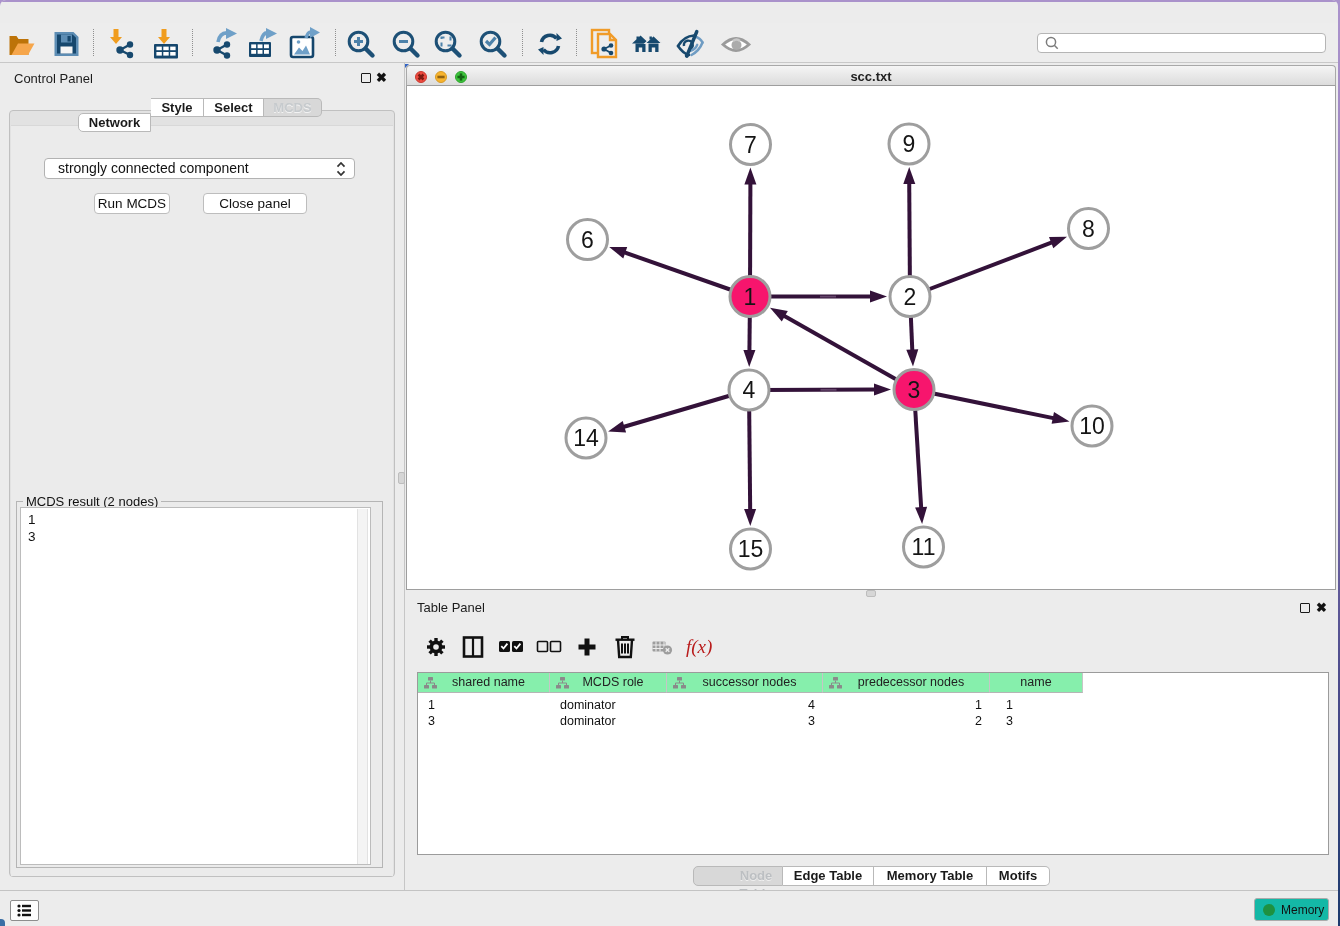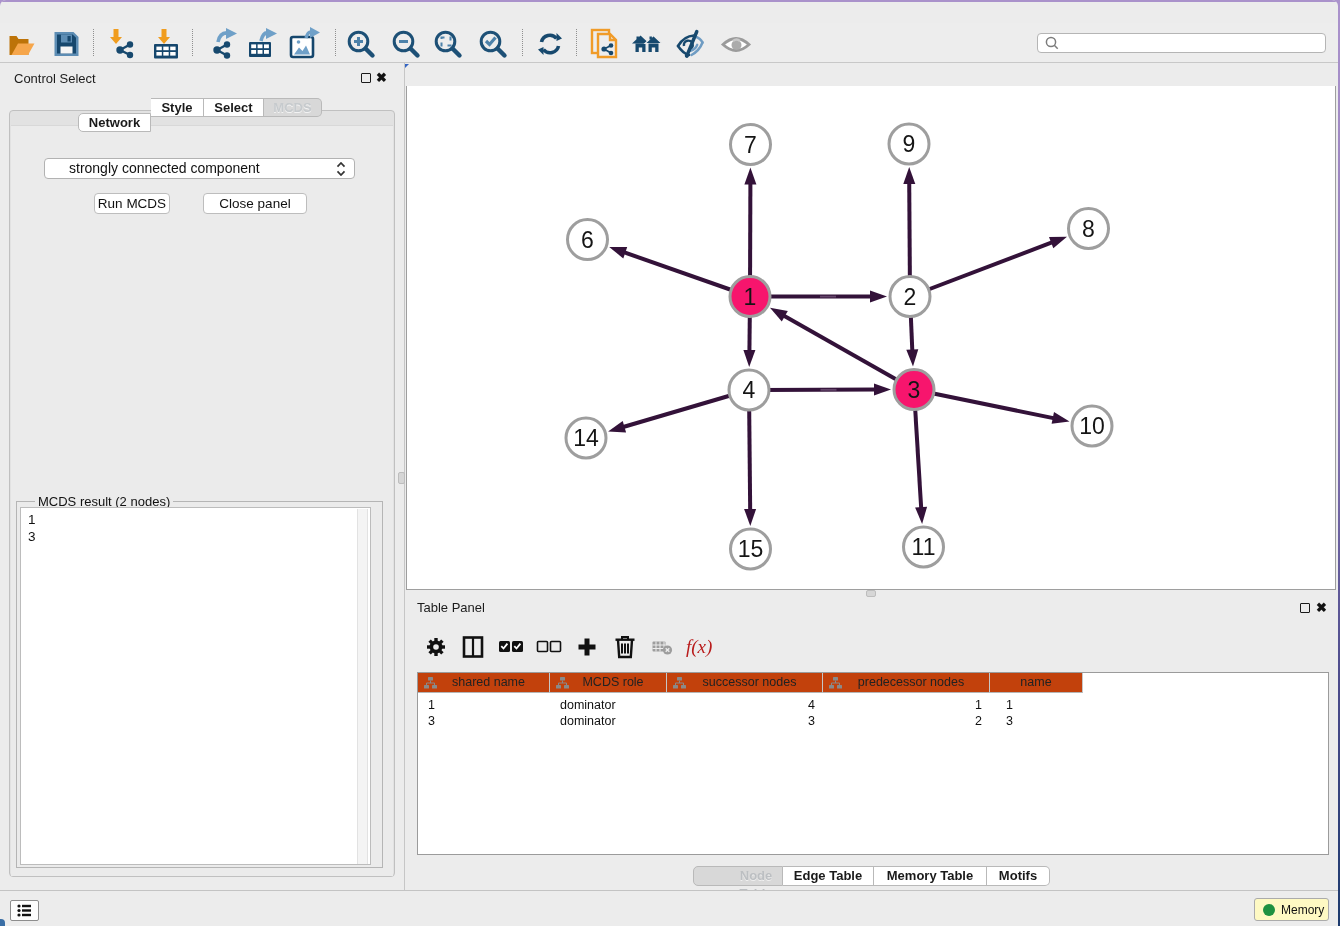--- a/index.html
+++ b/index.html
@@ -16,47 +16,47 @@
 #searchbox{position:absolute;left:1037px;top:10px;width:287px;height:18px;background:#fff;border:1px solid #b5b5b5;border-radius:4px;}
 
 #cphead{position:absolute;left:14px;top:71px;font-size:13px;color:#1c1c1c;}
 .flbtn{position:absolute;width:8px;height:8px;border:1.5px solid #1a1a1a;border-radius:1px;box-sizing:content-box;}
 .xbtn{position:absolute;font-size:13px;font-weight:bold;color:#111;line-height:13px;}
 .tab{position:absolute;top:98px;height:19px;box-sizing:border-box;background:#fff;border:1px solid #b9b9b9;font-size:13px;font-weight:600;color:#1a1a1a;text-align:center;line-height:18px;}
 .tabsel{background:#d8d8d8;color:#c6cacd;text-shadow:0 1px 0 #f3f3f3;}
 #tabpane{position:absolute;left:9px;top:110px;width:386px;height:767px;background:#e2e2e2;border:1px solid #c0c0c0;border-radius:4px;box-sizing:border-box;}
 #innerpane{position:absolute;left:11px;top:125px;width:382px;height:751px;background:#ebebeb;border-top:1px solid #d8d8d8;box-sizing:border-box;}
 #optlabel{position:absolute;left:0;top:137px;width:404px;text-align:center;font-size:14px;color:#111;}
-#cpselect{position:absolute;left:44px;top:158px;width:311px;height:21px;background:#fff;border:1px solid #b2b2b2;border-radius:4px;box-sizing:border-box;font-size:14px;color:#111;line-height:19px;padding-left:24px;}
+#cpselect{position:absolute;left:44px;top:158px;width:311px;height:21px;background:#fff;border:1px solid #b2b2b2;border-radius:4px;box-sizing:border-box;font-size:14px;color:#111;line-height:19px;padding-left:13px;}
 .cpbtn{position:absolute;top:193px;height:21px;background:#fff;border:1px solid #bdbdbd;border-radius:4px;box-sizing:border-box;font-size:13.5px;color:#111;text-align:center;line-height:19px;}
 #fieldset{position:absolute;left:16px;top:501px;width:367px;height:367px;border:1px solid #b5b5b5;box-sizing:border-box;}
-#legend{position:absolute;left:23px;top:494px;background:#ebebeb;padding:0 3px;font-size:13px;color:#111;margin-left:12px;}
+#legend{position:absolute;left:23px;top:494px;background:#ebebeb;padding:0 3px;font-size:13px;color:#111;}
 #mcdsta{position:absolute;left:20px;top:507px;width:351px;height:358px;background:#fff;border:1px solid #bcbcbc;box-sizing:border-box;}
 #mcdstext{position:absolute;left:7px;top:4px;font-size:13.5px;color:#111;line-height:16.5px;}
 #mcdsbar{position:absolute;right:2px;top:1px;width:9px;height:355px;background:#f4f4f4;border-left:1px solid #e2e2e2;border-right:1px solid #e2e2e2;}
 #vsplit{position:absolute;left:404px;top:63px;width:1px;height:827px;background:#c6c6c6;}
 #vgrip{position:absolute;left:398px;top:472px;width:7px;height:12px;background:#d6d6d6;border:1px solid #bdbdbd;border-radius:2px;box-sizing:border-box;}
 
 #netwin{position:absolute;left:406px;top:65px;width:930px;height:525px;}
 #nettitle{position:absolute;left:0;top:0;width:930px;height:21px;background:linear-gradient(#f5f5f5,#dcdcdc);border:1px solid #a8a8a8;border-bottom:1px solid #9e9e9e;border-radius:4px 4px 0 0;box-sizing:border-box;}
 #netname{position:absolute;top:3px;left:0;width:100%;text-align:center;font-size:13px;font-weight:600;color:#222;}
 .mtl{position:absolute;top:4.5px;width:12px;height:12px;border-radius:50%;box-sizing:border-box;}
 #netcanvas{position:absolute;left:0;top:21px;width:930px;height:504px;background:#fff;border:1px solid #9e9e9e;border-top:none;box-sizing:border-box;}
 #hgrip{position:absolute;left:866px;top:590px;width:10px;height:7px;background:#d6d6d6;border:1px solid #bdbdbd;border-radius:2px;box-sizing:border-box;}
 
 #tphead{position:absolute;left:417px;top:600px;font-size:13px;color:#1c1c1c;}
 #tptable{position:absolute;left:417px;top:672px;width:912px;height:183px;background:#fff;border:1px solid #9b9b9b;box-sizing:border-box;}
-.thcell{position:absolute;top:0;height:20px;background:#c2410c;border-right:1px solid #c6c6c6;border-bottom:1px solid #b5b5b5;box-sizing:border-box;font-size:12.5px;color:#222;text-align:center;line-height:19px;}
+.thcell{position:absolute;top:0;height:20px;background:#86efac;border-right:1px solid #c6c6c6;border-bottom:1px solid #b5b5b5;box-sizing:border-box;font-size:12.5px;color:#222;text-align:center;line-height:19px;}
 .trow{position:absolute;font-size:12.5px;color:#111;}
 .btab{position:absolute;top:866px;height:20px;box-sizing:border-box;background:#fff;border:1px solid #b9b9b9;font-size:13px;font-weight:600;color:#1a1a1a;text-align:center;line-height:18px;}
 .btabsel{background:#d8d8d8;color:#bcbfc2;text-shadow:0 1px 0 #f0f0f0;padding-left:36px;}
 
 #statusbar{position:absolute;left:0;top:890px;width:1338px;height:36px;background:#ececec;border-top:1px solid #c3c3c3;}
 #listbtn{position:absolute;left:10px;top:9px;width:29px;height:21px;background:#fdfdfd;border:1px solid #8d8d8d;border-radius:2px;box-sizing:border-box;}
-#membtn{position:absolute;left:1254px;top:7px;width:75px;height:23px;background:#fef9c3;border:1px solid #ababab;border-radius:3px;box-sizing:border-box;font-size:12px;color:#111;}
+#membtn{position:absolute;left:1254px;top:7px;width:75px;height:23px;background:#14b8a6;border:1px solid #ababab;border-radius:3px;box-sizing:border-box;font-size:12px;color:#111;}
 </style>
 </head>
 <body>
 <div id="app">
 <div id="topstrip" style="position:absolute;left:0;top:0;width:1338px;height:2px;background:#aa92cb;z-index:99;"></div>
 <div id="toolbar">
 <svg class="ticon" style="left:0;top:0;" width="1338" height="39" viewBox="0 0 1338 39">
 
 <g transform="translate(21.5,21)">
  <path d="M-12,11 L-12,-8 L-5,-8 L-3,-5 L7,-5 L7,11 Z" fill="#bd7308"></path>
@@ -213,21 +213,21 @@
 <div class="sep" style="left:522px;"></div>
 <div class="sep" style="left:576px;"></div>
 <div id="searchbox">
         <svg width="16" height="16" viewBox="0 0 16 16" style="position:absolute;left:6px;top:1px;">
           <circle cx="7" cy="7" r="4.6" fill="none" stroke="#7c7c7c" stroke-width="1.5"></circle>
           <line x1="10.3" y1="10.3" x2="13.7" y2="13.7" stroke="#7c7c7c" stroke-width="1.5"></line>
         </svg>
       </div>
 </div>
 
-<div id="cphead">Control Select</div>
+<div id="cphead">Control Panel</div>
 <div class="flbtn" style="left:361px;top:73px;"></div>
 <div class="xbtn" style="left:376px;top:71px;">✖</div>
 <div id="tabpane"></div>
 <div id="innerpane"></div>
 <div class="tab" style="left:78px;width:73px;border-radius:5px 0 0 5px;margin-top:15px;">Network</div>
 <div class="tab" style="left:151px;width:53px;border-left:none;">Style</div>
 <div class="tab" style="left:204px;width:60px;border-left:none;">Select</div>
 <div class="tab tabsel" style="left:264px;width:58px;border-left:none;border-radius:0 5px 5px 0;">MCDS</div>
 <div id="cpselect">strongly connected component
  <svg width="10" height="14" viewBox="0 0 10 14" style="position:absolute;right:8px;top:2.5px;">
@@ -241,20 +241,32 @@
 <div id="legend">MCDS result (2 nodes)</div>
 <div id="mcdsta">
       <div id="mcdstext">1<br>3</div>
       <div id="mcdsbar"></div>
     </div>
 <div id="vsplit"></div>
 <div id="vgrip"></div>
 
 <div id="netwin">
  <div style="position:absolute;left:-1px;top:-1px;width:0;height:0;border-left:4px solid #3465c4;border-bottom:4px solid transparent;"></div>
+ <div id="nettitle">
+  <div class="mtl" style="left:7.5px;background:#ee4b40;border:1px solid #c93a30;"></div>
+  <div class="mtl" style="left:27.5px;background:#f8b42e;border:1px solid #d79b26;"></div>
+  <div class="mtl" style="left:47.5px;background:#3dc53c;border:1px solid #2fa32e;"></div>
+  <svg style="position:absolute;left:7.5px;top:4.5px;" width="52" height="12" viewBox="0 0 52 12">
+   <path d="M3.5,3.5 L8.5,8.5 M8.5,3.5 L3.5,8.5" stroke="#7e1a12" stroke-width="2.5"></path>
+   <line x1="22.4" y1="6" x2="29.6" y2="6" stroke="#8f6212" stroke-width="2.6"></line>
+   <line x1="42.4" y1="6" x2="49.6" y2="6" stroke="#156414" stroke-width="2.6"></line>
+   <line x1="46" y1="2.4" x2="46" y2="9.6" stroke="#156414" stroke-width="2.6"></line>
+  </svg>
+  <div id="netname">scc.txt</div>
+ </div>
  <div id="netcanvas">
   <svg width="928" height="502" viewBox="0 0 928 502" style="position:absolute;left:0;top:0;">
 <line x1="343.0" y1="210.5" x2="343.4" y2="95.5" stroke="#331239" stroke-width="4.0"></line>
 <polygon points="343.4,81.5 349.4,98.5 337.4,98.5" fill="#331239"></polygon>
 <line x1="343.0" y1="210.5" x2="215.4" y2="165.7" stroke="#331239" stroke-width="4.0"></line>
 <polygon points="202.2,161.1 220.2,161.1 216.3,172.4" fill="#331239"></polygon>
 <line x1="343.0" y1="210.5" x2="466.0" y2="210.5" stroke="#331239" stroke-width="4.0"></line>
 <polygon points="480.0,210.5 463.0,216.5 463.0,204.5" fill="#331239"></polygon>
 <line x1="343.0" y1="210.5" x2="342.4" y2="267.0" stroke="#331239" stroke-width="4.0"></line>
 <polygon points="342.2,281.0 336.4,263.9 348.4,264.1" fill="#331239"></polygon>

